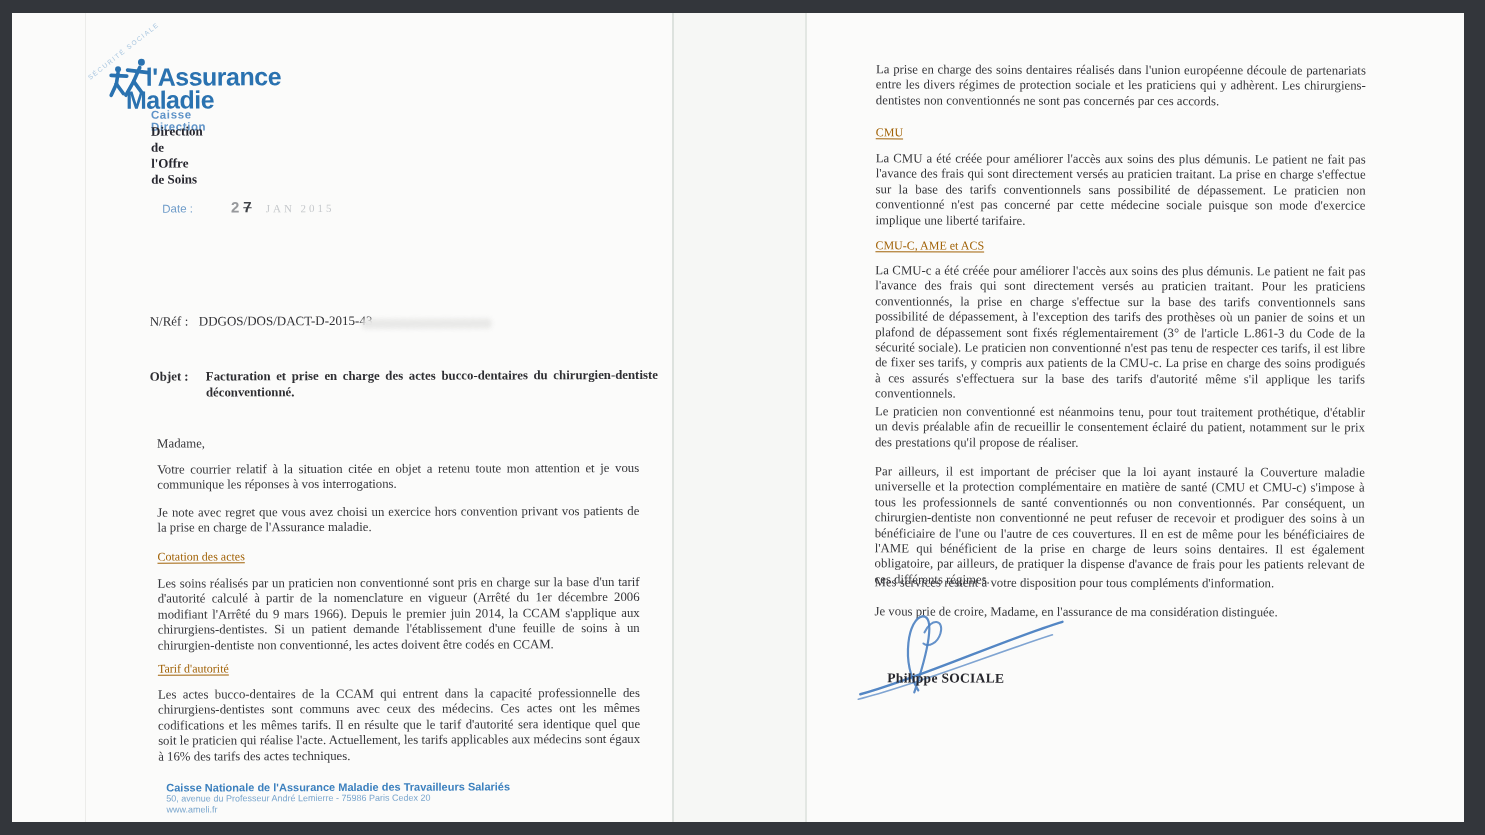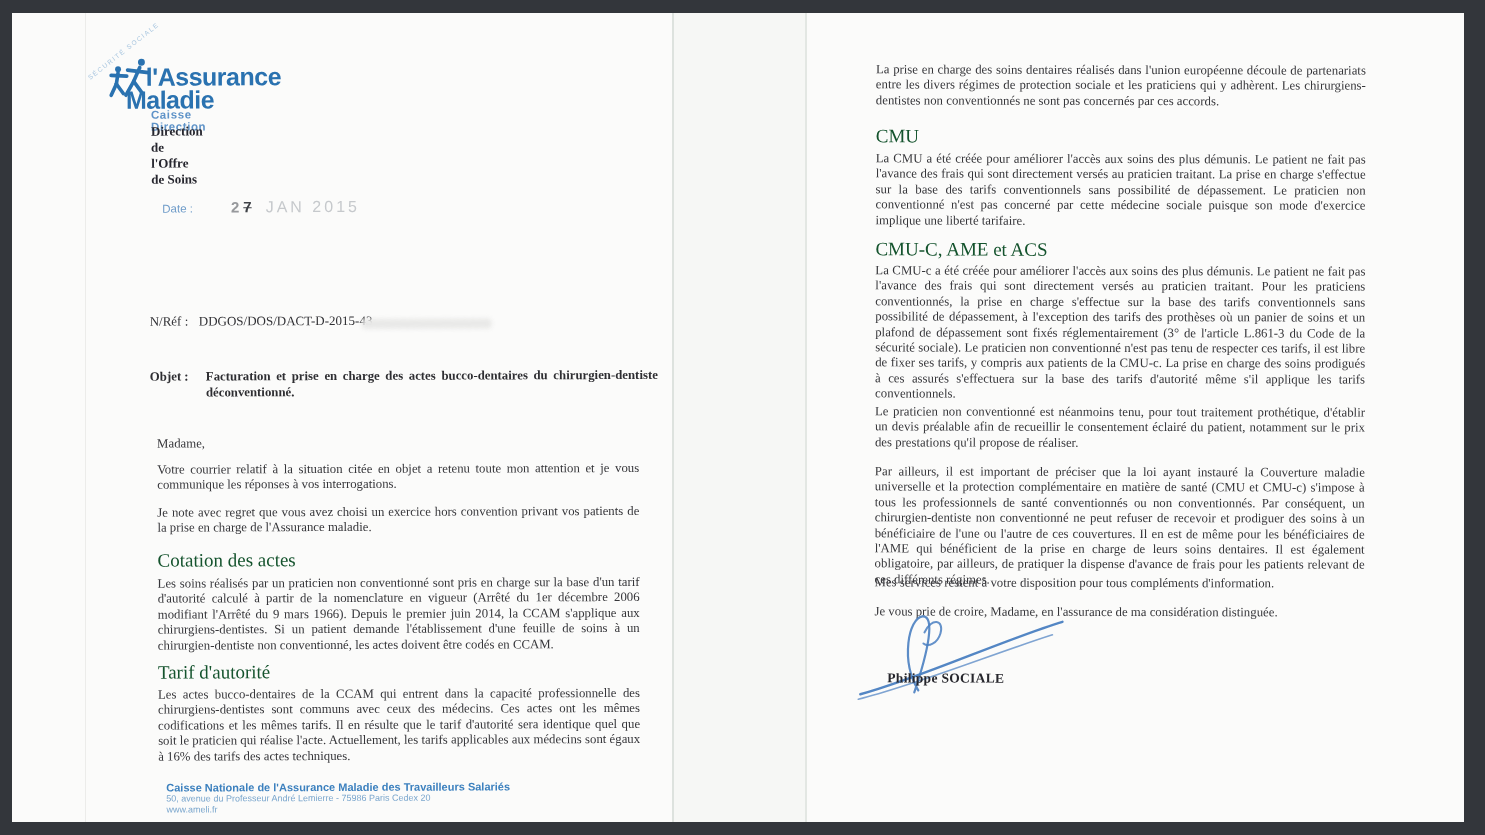--- a/index.html
+++ b/index.html
@@ -11,37 +11,37 @@
   .edge.e1{left:73px;width:1px;background:#ececea;}
   .edge.e2{left:660px;}
   .edge.e3{left:793px;background:#e3e7e3;}
   .gap{position:absolute;top:0;bottom:0;left:662px;width:131px;background:#f6f7f5;}
   .page{position:absolute;top:0;bottom:0;}
   .page.left{left:0;width:660px;transform:rotate(-0.2deg);}
   .page.right{left:793px;width:659px;transform:rotate(0.15deg);}
 
   .abs{position:absolute;}
   .para{font-size:12.8px;line-height:15.4px;color:#36363a;text-align:justify;width:482px;}
-  .heading{font-size:19px;color:#14532d;text-underline-offset:2px;}
+  .heading{font-size:12px;color:#a16207;text-decoration:underline;text-underline-offset:2px;}
 
   
   .brand{color:#2a72b0;font-family:"Liberation Sans","DejaVu Sans",sans-serif;
          font-weight:bold;font-size:25px;line-height:21px;letter-spacing:-0.5px;}
   .arc-text{color:#aac7e0;font-family:"Liberation Sans",sans-serif;font-size:6.5px;
             letter-spacing:1.6px;transform:rotate(-38deg);transform-origin:left bottom;white-space:nowrap;}
   .org{color:#5f93c8;font-family:"Liberation Sans",sans-serif;font-weight:bold;
        font-size:11.5px;letter-spacing:0.6px;}
   .dept{color:#26262e;font-weight:bold;font-size:13px;}
 
   .date-label{color:#6f9cc9;font-family:"Liberation Sans",sans-serif;font-size:11.5px;margin-left:8px;}
   .stamp-2{color:#97999c;font-family:"Liberation Sans",sans-serif;font-size:15px;font-weight:bold;}
   .stamp-7{color:#3f4247;font-family:"Liberation Sans",sans-serif;font-size:15px;font-weight:bold;
            text-decoration:line-through;}
-  .stamp-rest{color:#c6c9cc;font-family:Liberation Sans, sans-serif;
-              font-size:16px;letter-spacing:3px;}
+  .stamp-rest{color:#c6c9cc;font-family:Liberation Serif, serif;
+              font-size:11px;letter-spacing:3px;}
 
   .ref{font-size:13px;color:#303034;}
   .smudge{position:absolute;background:#e9e9e8;filter:blur(2px);border-radius:4px;}
 
   .subject{display:flex;font-weight:bold;font-size:12.8px;line-height:16px;color:#2e2e32;}
   .subject .lbl{width:46px;flex:0 0 auto;margin-right:10px;}
   .subject .txt{width:452px;text-align:justify;}
 
   .footer1{color:#3c80be;font-family:"Liberation Sans",sans-serif;font-weight:bold;font-size:11px;}
   .footer2{color:#7aa6cd;font-family:"Liberation Sans",sans-serif;font-size:9px;line-height:11px;}

